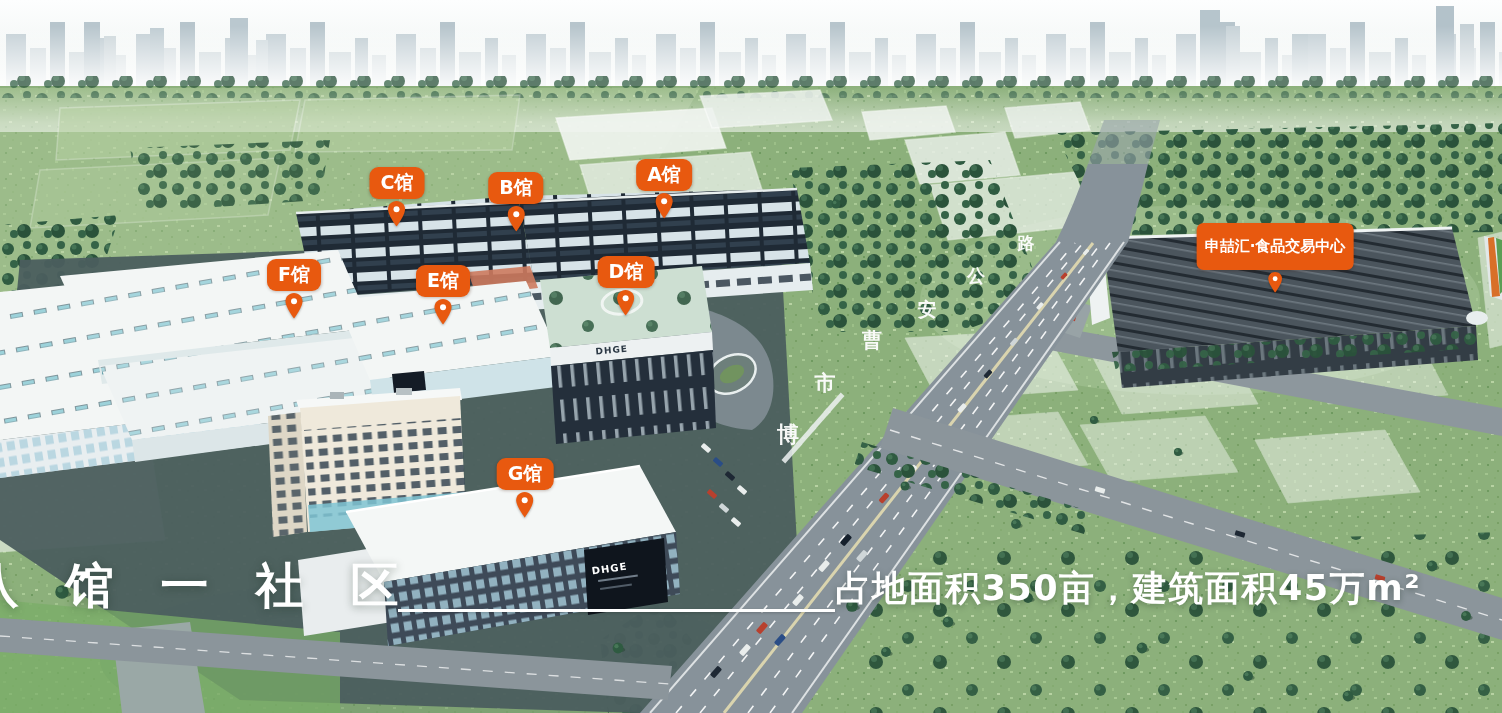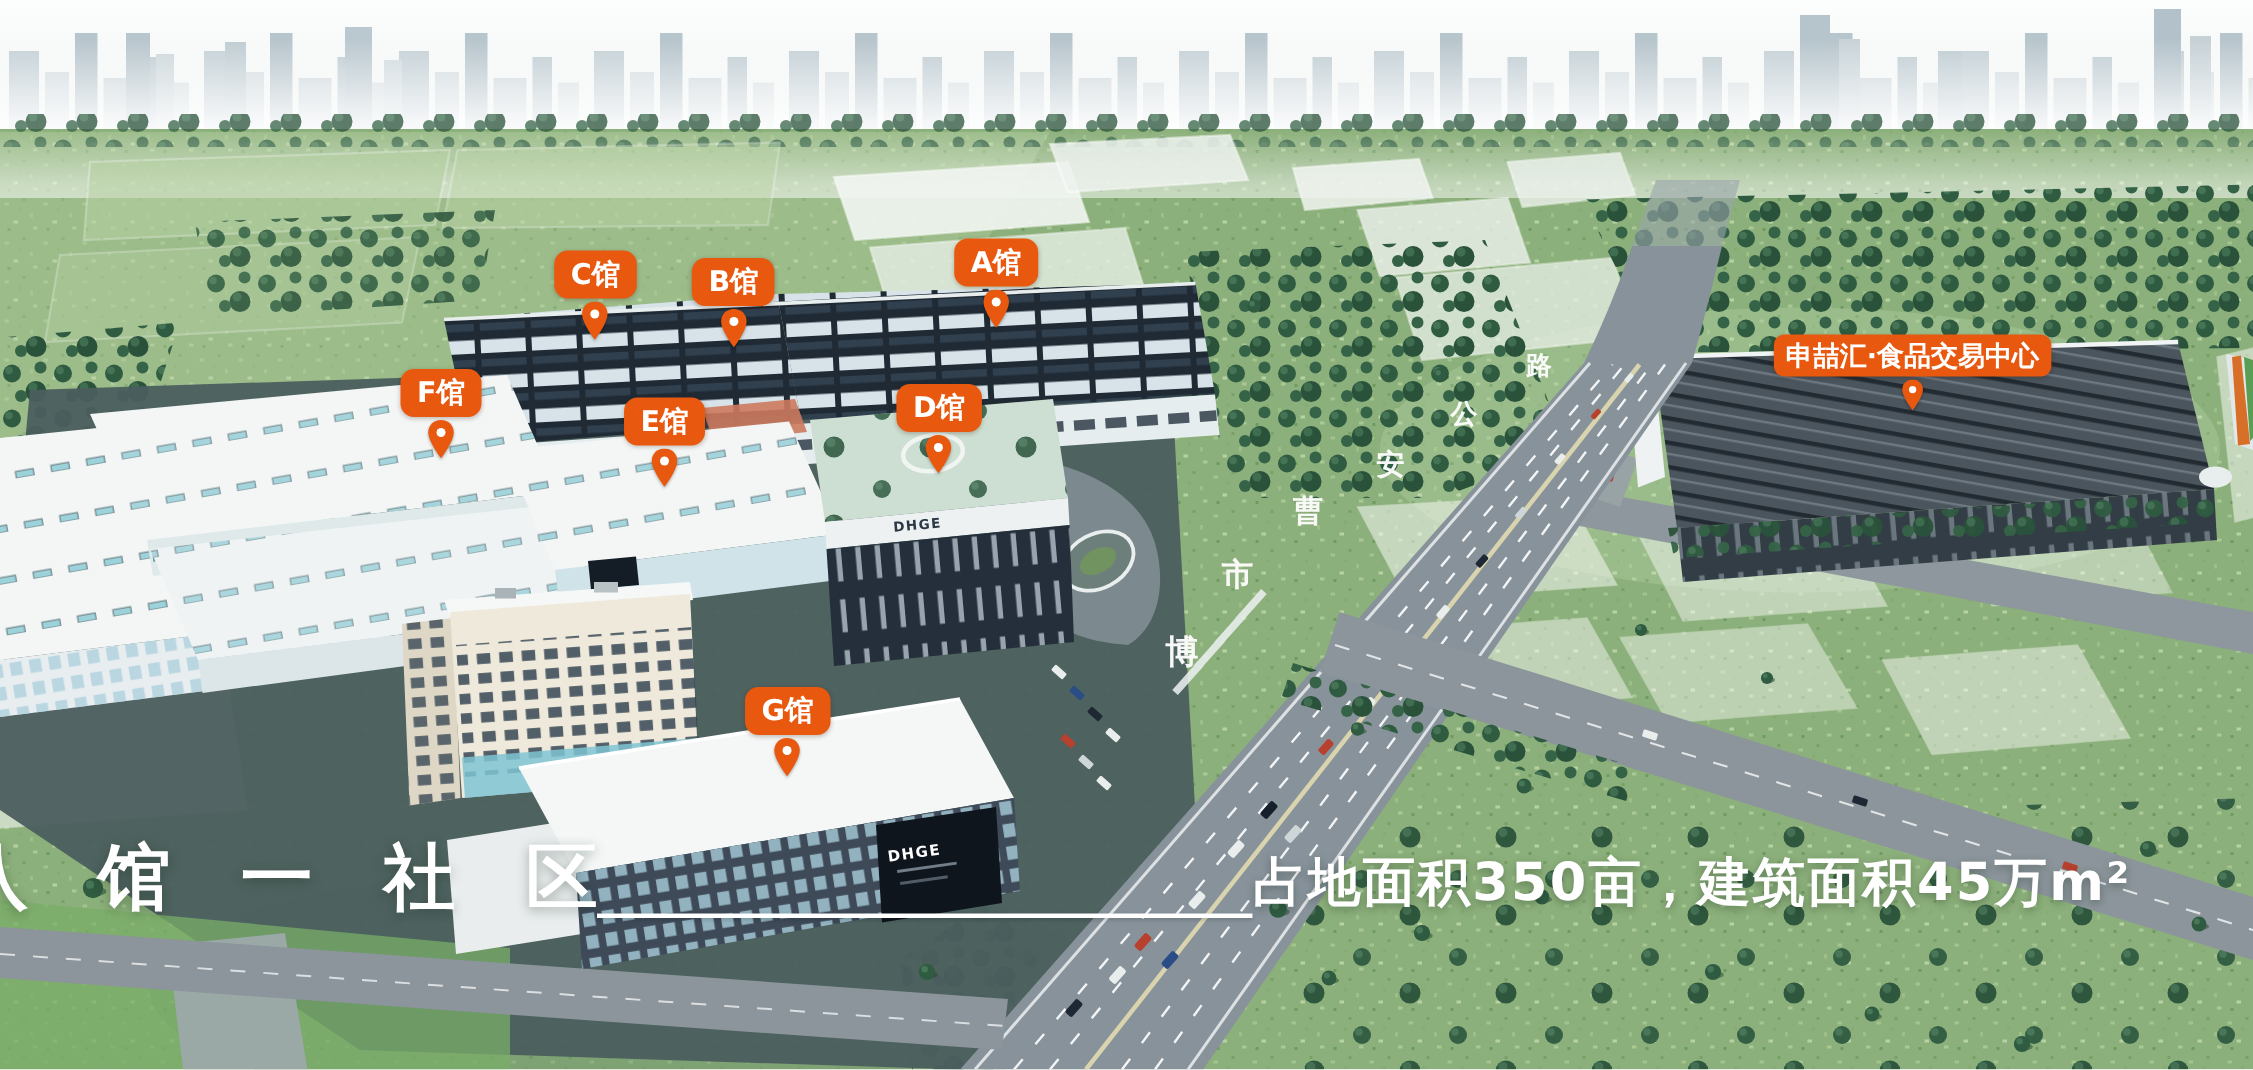--- a/index.html
+++ b/index.html
@@ -8,21 +8,21 @@
     font-family:"DejaVu Sans","Liberation Sans",sans-serif;background:#eef3f1;
   }
   .scene-svg{position:absolute;left:0;top:0;width:1502px;height:713px;z-index:0;}
   
   .map-pin{position:absolute;transform:translateX(-50%);display:flex;flex-direction:column;align-items:center;z-index:5;}
   .pin-label{
     background:#E8590F;color:#fff;font-weight:700;white-space:nowrap;
     box-shadow:0 1px 3px rgba(60,20,0,.25);
   }
   .lg .pin-label{font-size:19px;padding:3px 11px;border-radius:9px;}
-  .sm .pin-label{font-size:18px;padding:2px 8px;border-radius:7px;}
+  .sm .pin-label{font-size:15px;padding:14px 8px;border-radius:7px;}
   .pin-marker{margin-top:2px;filter:drop-shadow(0 1px 1px rgba(0,0,0,.3));}
   .sm .pin-marker{width:15px;height:21px;}
   
   .title-block{position:absolute;top:544px;right:81px;display:flex;flex-direction:row;align-items:flex-end;z-index:6;color:#fff;}
   .main-title{
     font-size:48px;font-weight:700;letter-spacing:47px;margin-right:-47px;
     white-space:nowrap;line-height:1.1;text-shadow:0 2px 8px rgba(20,40,25,.35);
   }
   .title-rule{width:437px;height:3px;background:#fff;margin-top:15px;box-shadow:0 1px 3px rgba(0,0,0,.2);}
   .sub-title{
@@ -357,21 +357,21 @@
   </g>
 </svg>
 
 <div class="map-pin lg" style="left:664px;top:159px">
   <span class="pin-label">A馆</span>
   <svg class="pin-marker" viewBox="0 0 18 26" width="18" height="26">
         <path d="M9 0C4 0 .5 3.6.5 8.3c0 6.2 8.5 17.2 8.5 17.2s8.5-11 8.5-17.2C17.5 3.6 14 0 9 0z" fill="#E8590F"></path>
         <circle cx="9" cy="8.3" r="3" fill="#fff"></circle>
       </svg>
 </div>
-<div class="map-pin lg" style="left:489px;top:172px">
+<div class="map-pin lg" style="left:516px;top:172px">
   <span class="pin-label">B馆</span>
   <svg class="pin-marker" viewBox="0 0 18 26" width="18" height="26">
         <path d="M9 0C4 0 .5 3.6.5 8.3c0 6.2 8.5 17.2 8.5 17.2s8.5-11 8.5-17.2C17.5 3.6 14 0 9 0z" fill="#E8590F"></path>
         <circle cx="9" cy="8.3" r="3" fill="#fff"></circle>
       </svg>
 </div>
 <div class="map-pin lg" style="left:397px;top:167px">
   <span class="pin-label">C馆</span>
   <svg class="pin-marker" viewBox="0 0 18 26" width="18" height="26">
         <path d="M9 0C4 0 .5 3.6.5 8.3c0 6.2 8.5 17.2 8.5 17.2s8.5-11 8.5-17.2C17.5 3.6 14 0 9 0z" fill="#E8590F"></path>
@@ -385,21 +385,21 @@
         <circle cx="9" cy="8.3" r="3" fill="#fff"></circle>
       </svg>
 </div>
 <div class="map-pin lg" style="left:443px;top:265px">
   <span class="pin-label">E馆</span>
   <svg class="pin-marker" viewBox="0 0 18 26" width="18" height="26">
         <path d="M9 0C4 0 .5 3.6.5 8.3c0 6.2 8.5 17.2 8.5 17.2s8.5-11 8.5-17.2C17.5 3.6 14 0 9 0z" fill="#E8590F"></path>
         <circle cx="9" cy="8.3" r="3" fill="#fff"></circle>
       </svg>
 </div>
-<div class="map-pin lg" style="left:294px;top:246px">
+<div class="map-pin lg" style="left:294px;top:259px">
   <span class="pin-label">F馆</span>
   <svg class="pin-marker" viewBox="0 0 18 26" width="18" height="26">
         <path d="M9 0C4 0 .5 3.6.5 8.3c0 6.2 8.5 17.2 8.5 17.2s8.5-11 8.5-17.2C17.5 3.6 14 0 9 0z" fill="#E8590F"></path>
         <circle cx="9" cy="8.3" r="3" fill="#fff"></circle>
       </svg>
 </div>
 <div class="map-pin lg" style="left:525px;top:458px">
   <span class="pin-label">G馆</span>
   <svg class="pin-marker" viewBox="0 0 18 26" width="18" height="26">
         <path d="M9 0C4 0 .5 3.6.5 8.3c0 6.2 8.5 17.2 8.5 17.2s8.5-11 8.5-17.2C17.5 3.6 14 0 9 0z" fill="#E8590F"></path>

